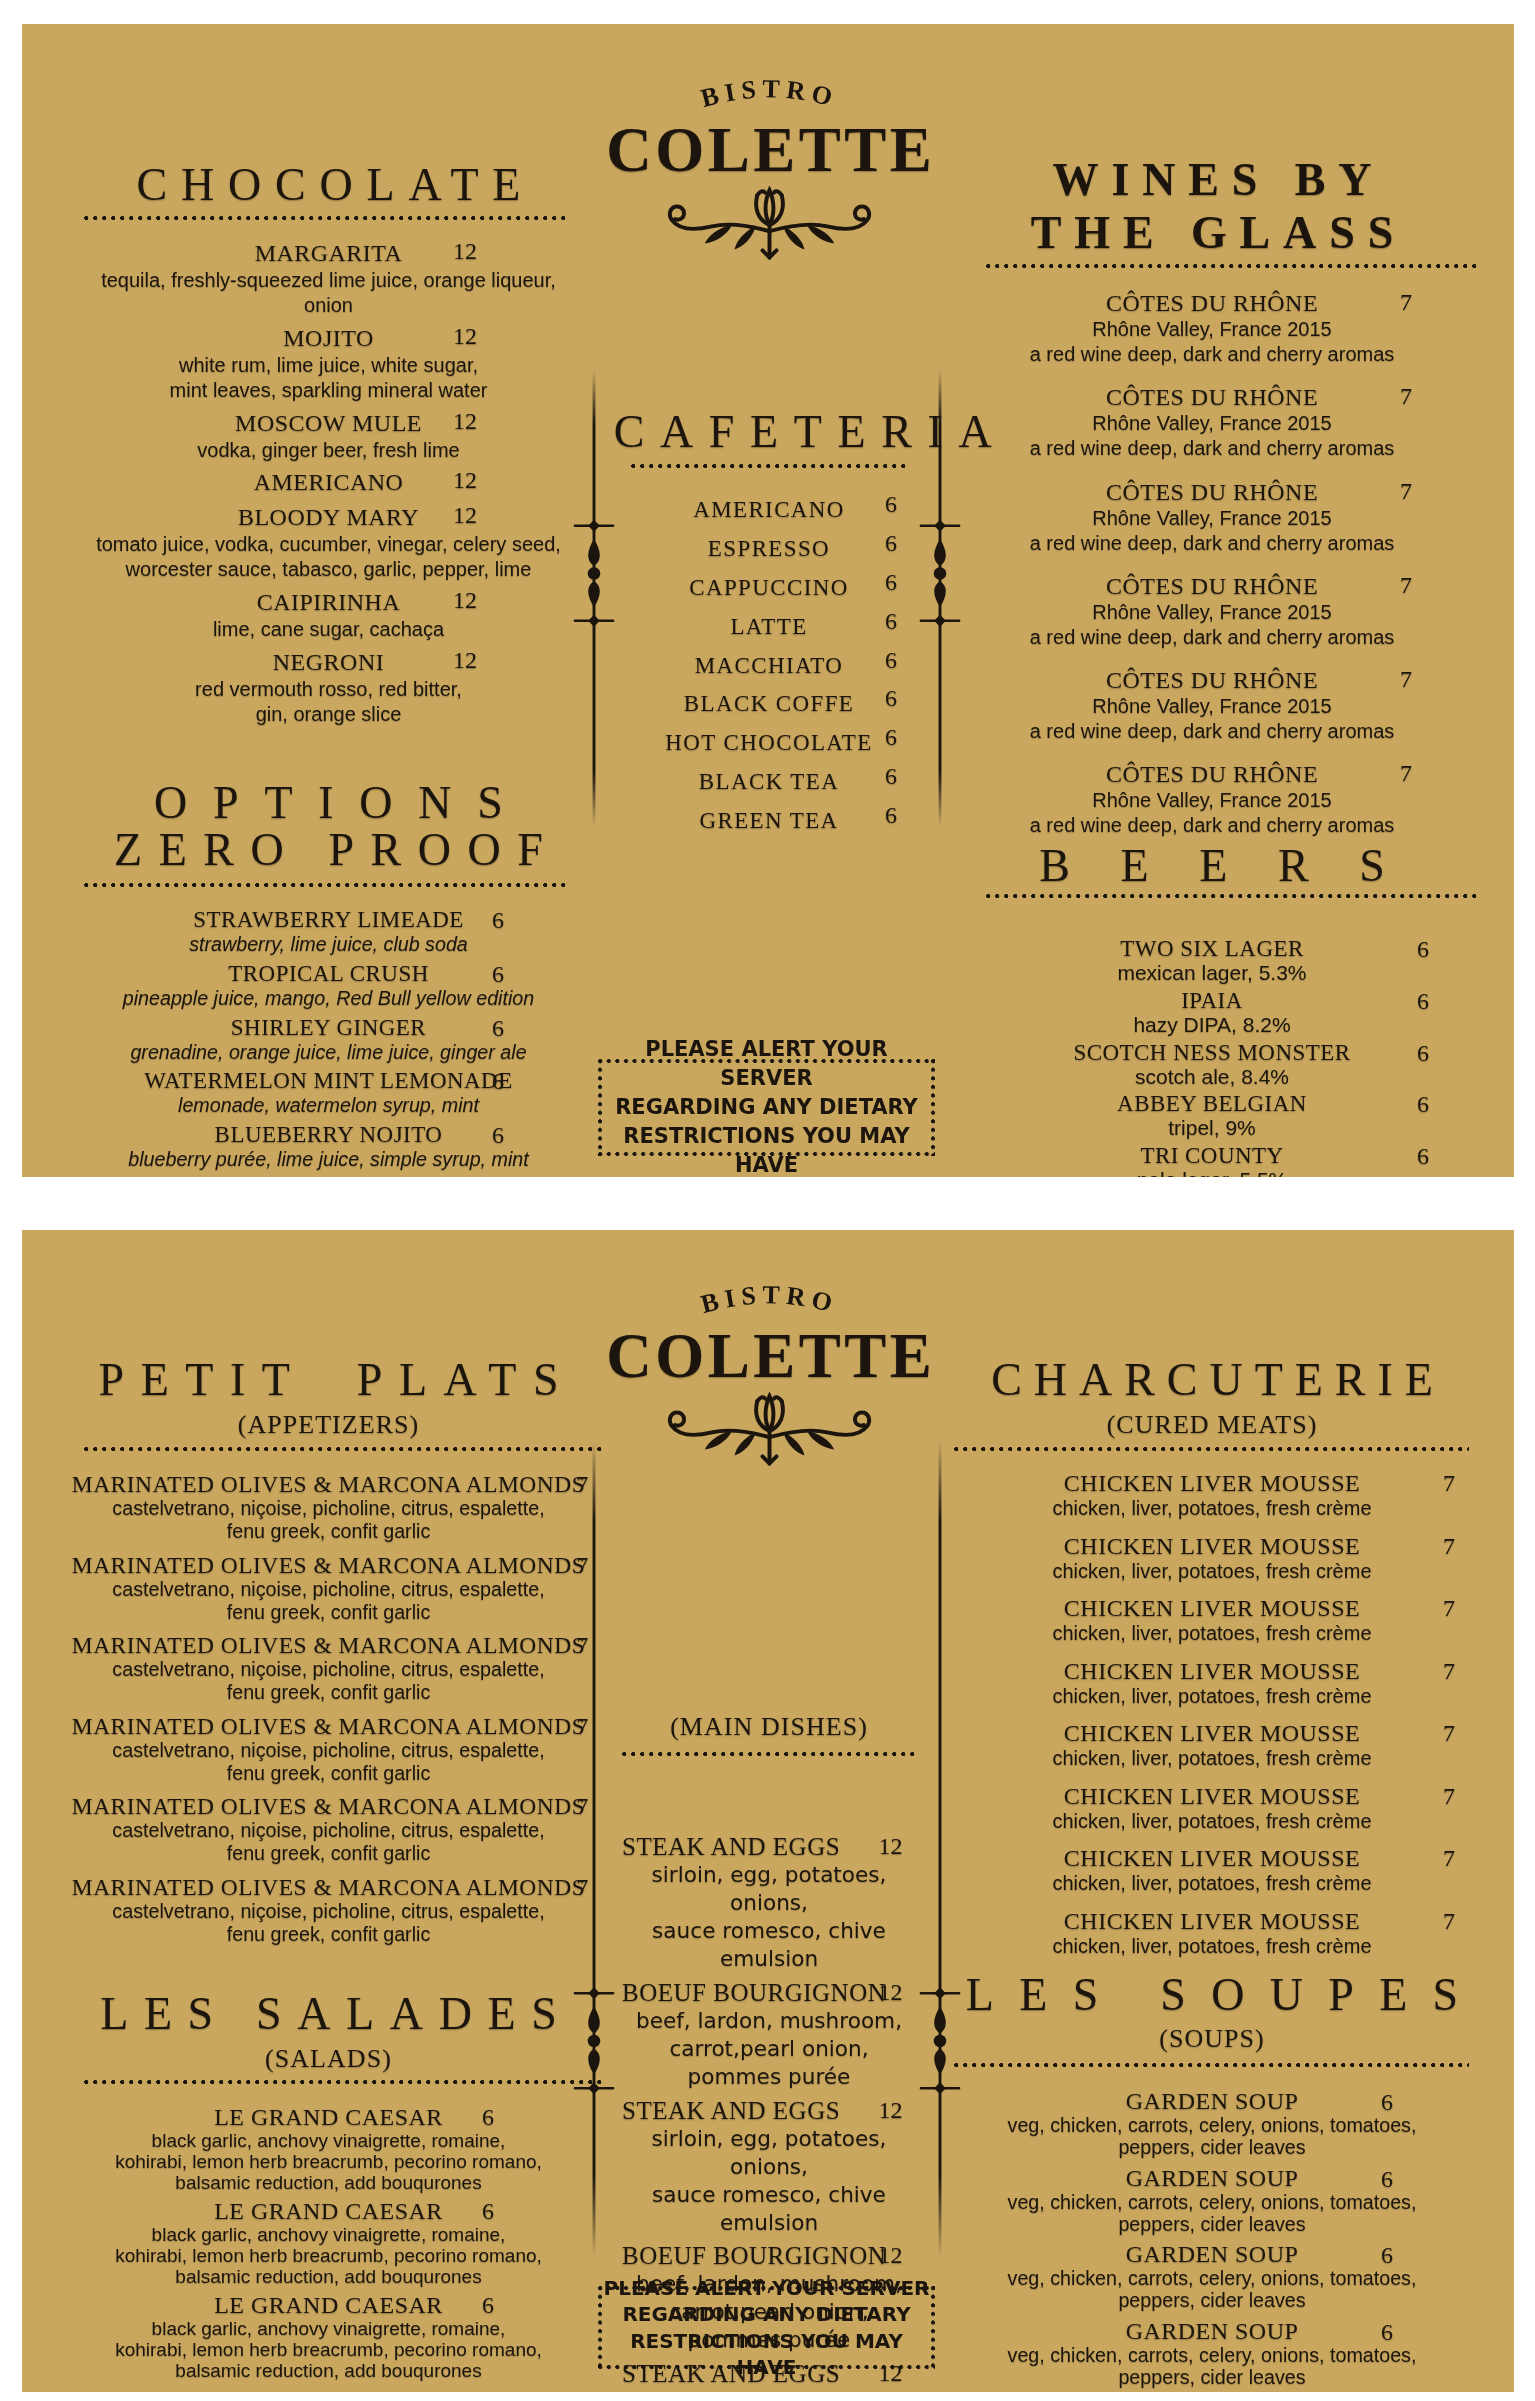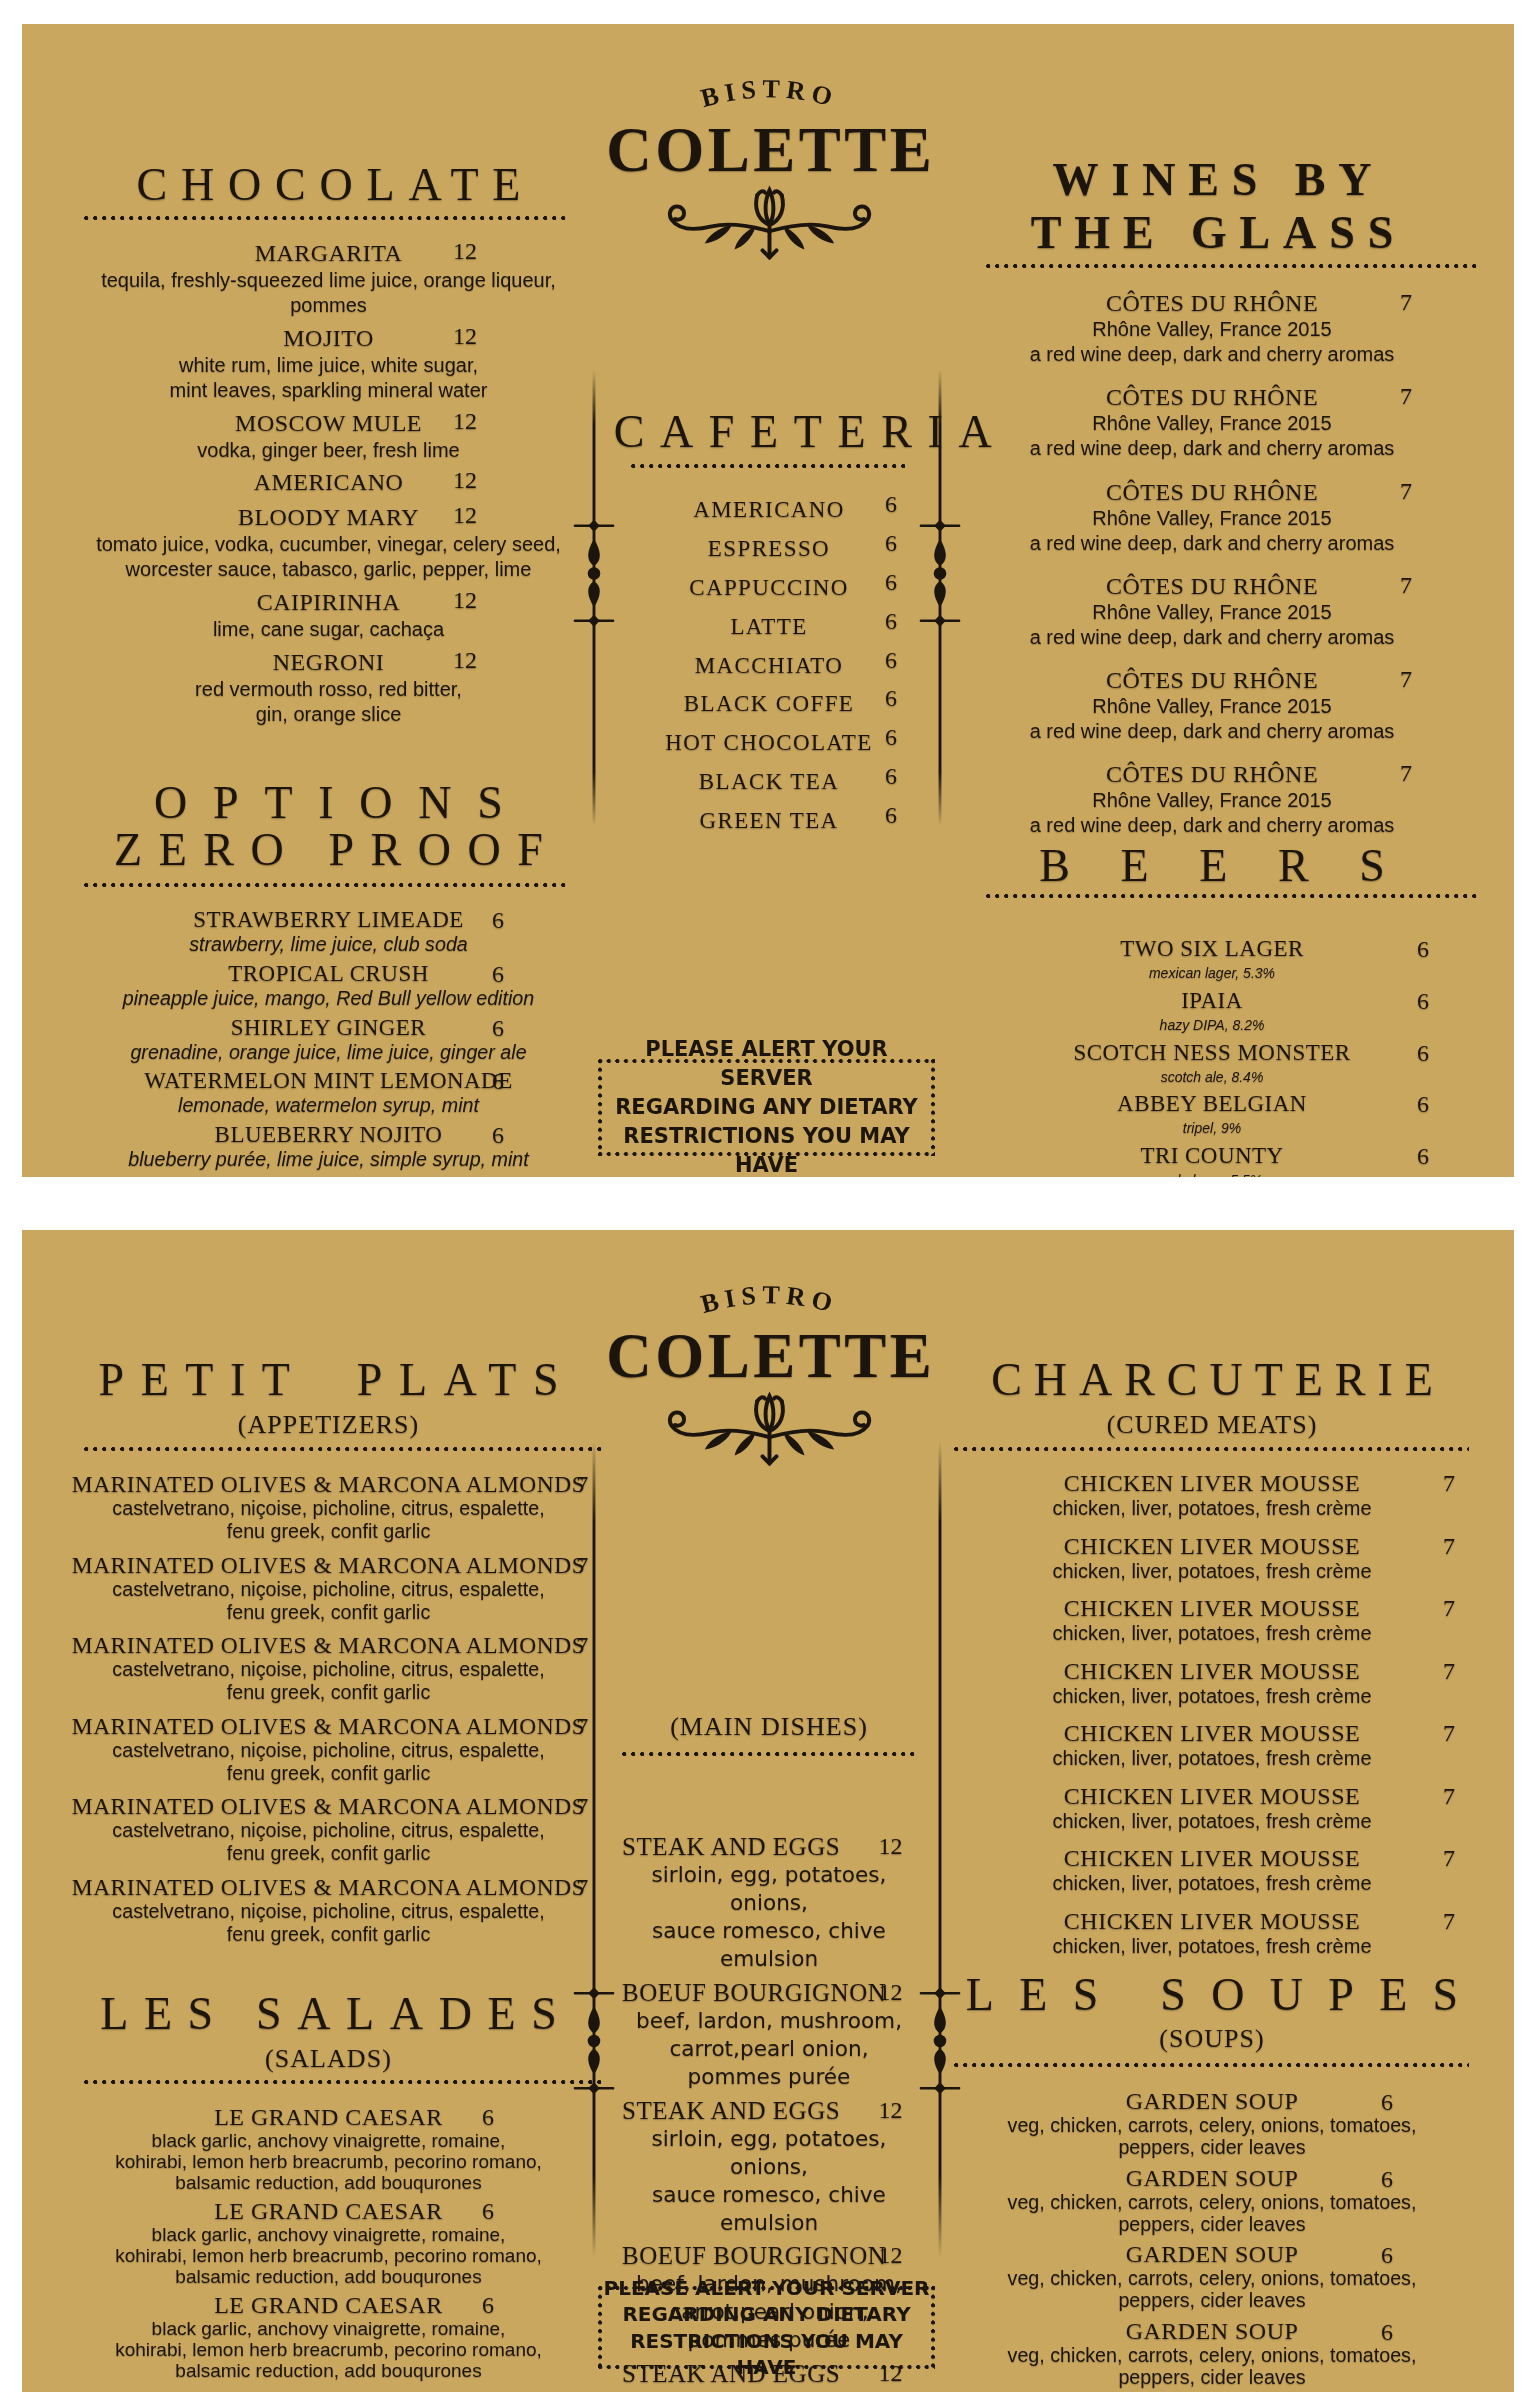--- a/index.html
+++ b/index.html
@@ -34,21 +34,21 @@
   .mi .nm{font-size:24px;text-align:center;letter-spacing:.02em;
           text-shadow:0 1px 1.4px rgba(46,28,6,.38);}
   .mi .pr{position:absolute;top:0;font-size:24px;text-shadow:0 1px 1.4px rgba(46,28,6,.38);}
   .mi .desc{font-family:"Liberation Sans","DejaVu Sans",sans-serif;font-size:20px;text-align:center;
             text-shadow:0 1px 1px rgba(46,28,6,.28);}
   
   .sec-cocktails .nm{line-height:30px;}  .sec-cocktails .desc{line-height:25px;}  .sec-cocktails .mi{margin-bottom:4.8px;}
   .sec-zero .nm{font-size:23px;line-height:26px;} .sec-zero .desc{line-height:23px;font-size:19.7px;font-style:italic;} .sec-zero .mi{margin-bottom:4.8px;}
   .sec-cafeteria .nm{font-size:23px;line-height:37px;letter-spacing:.06em;} .sec-cafeteria .mi{margin-bottom:1.9px;}
   .sec-wines .nm{line-height:28px;} .sec-wines .desc{line-height:25px;} .sec-wines .mi{margin-bottom:16.3px;}
-  .sec-beers .nm{font-size:23px;line-height:26px;} .sec-beers .desc{line-height:22px;font-size:14px;font-style:italic;} .sec-beers .mi{margin-bottom:3.8px;}
+  .sec-beers .nm{font-size:23px;line-height:26px;} .sec-beers .desc{line-height:22px;font-size:21px;} .sec-beers .mi{margin-bottom:3.8px;}
   .sec-olives .nm{font-size:23.5px;line-height:26px;} .sec-olives .desc{line-height:23px;font-size:19.7px;} .sec-olives .mi{margin-bottom:8.6px;}
   .sec-salades .nm{line-height:26px;} .sec-salades .desc{line-height:21px;font-size:19px;} .sec-salades .mi{margin-bottom:4.8px;}
   .sec-mains .nm{font-size:25px;line-height:28px;text-align:left;} .sec-mains .desc{font-family:"DejaVu Sans","Liberation Sans",sans-serif;font-size:21.6px;line-height:28px;} .sec-mains .mi{margin-bottom:5.8px;}
   .sec-mousse .nm{line-height:26px;} .sec-mousse .desc{line-height:24px;} .sec-mousse .mi{margin-bottom:12.5px;}
   .sec-soupes .nm{line-height:25px;} .sec-soupes .desc{line-height:22px;font-size:19.7px;} .sec-soupes .mi{margin-bottom:7.7px;}
   
   .logo{position:absolute;left:0;right:0;text-align:center;}
   .logo .arch{display:block;margin:0 auto;width:231px;height:54px;}
   .logo .wordmark{font-size:63px;line-height:61px;font-weight:bold;letter-spacing:.055em;text-indent:.055em;
                   text-align:center;text-shadow:0 1.4px 1.4px rgba(46,28,6,.35);}
@@ -78,21 +78,21 @@
   <div class="col colL">
     <div class="sec h1" style="top:137px;">CHOCOLATE</div>
     <div class="sec rule" style="top:192px;margin-left:21.6px;width:485px;"></div>
     <div class="sec sec-cocktails" style="top:214px;--pr:118px;">
 
         <div class="mi">
           <div class="nm">MARGARITA</div>
           <span class="pr" style="right:118px;">12</span>
           <div class="desc">
             <div>tequila, freshly-squeezed lime juice, orange liqueur,</div>
-            <div>pommes</div>
+            <div>onion</div>
           </div>
         </div>
 
         <div class="mi">
           <div class="nm">MOJITO</div>
           <span class="pr" style="right:118px;">12</span>
           <div class="desc">
             <div>white rum, lime juice, white sugar,</div>
             <div>mint leaves, sparkling mineral water</div>
           </div>

